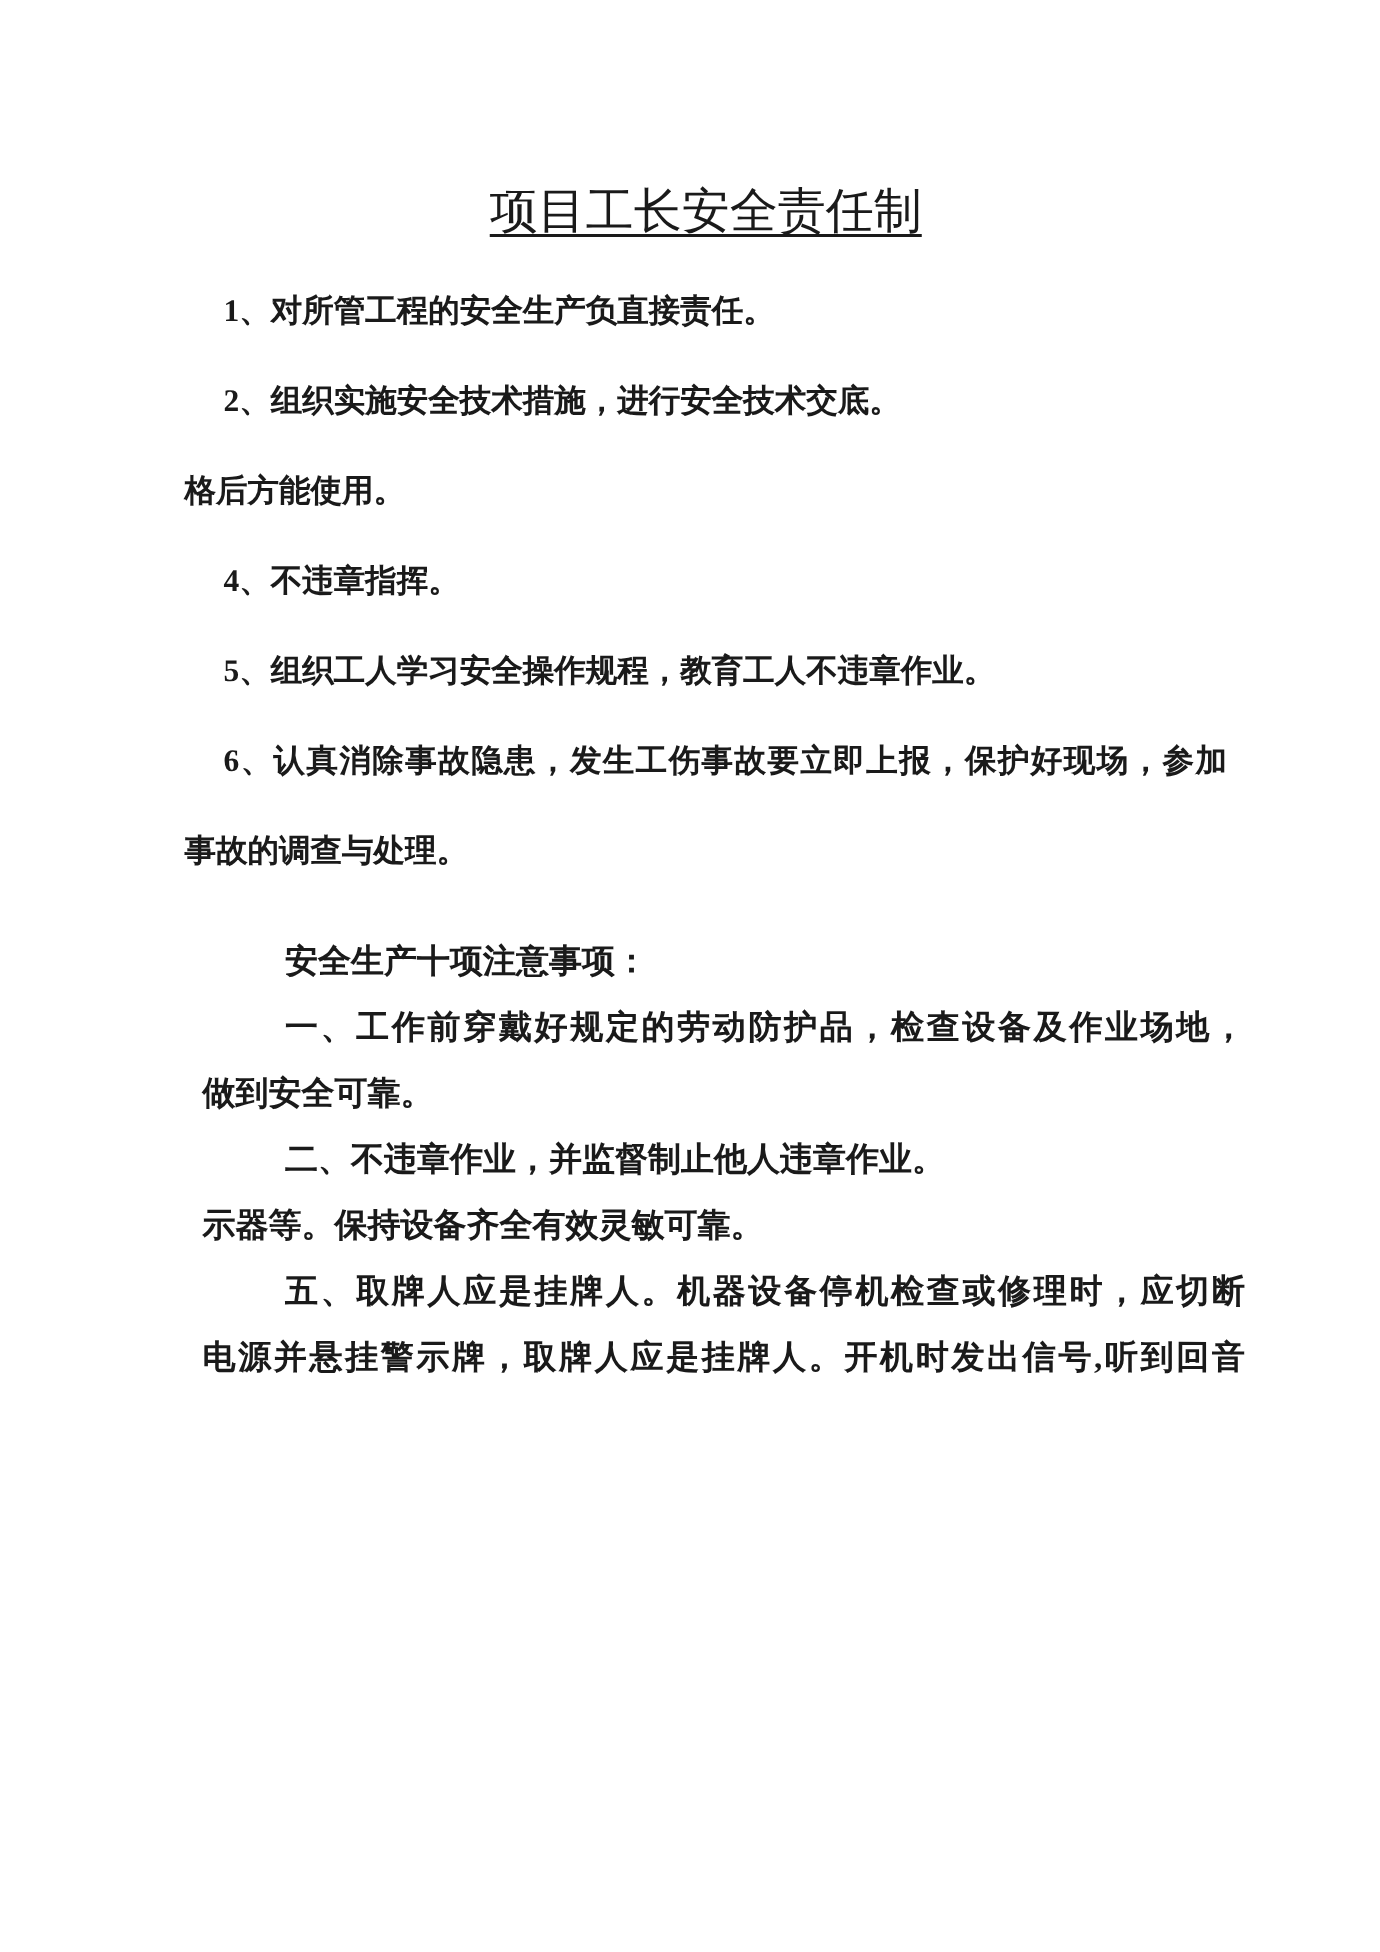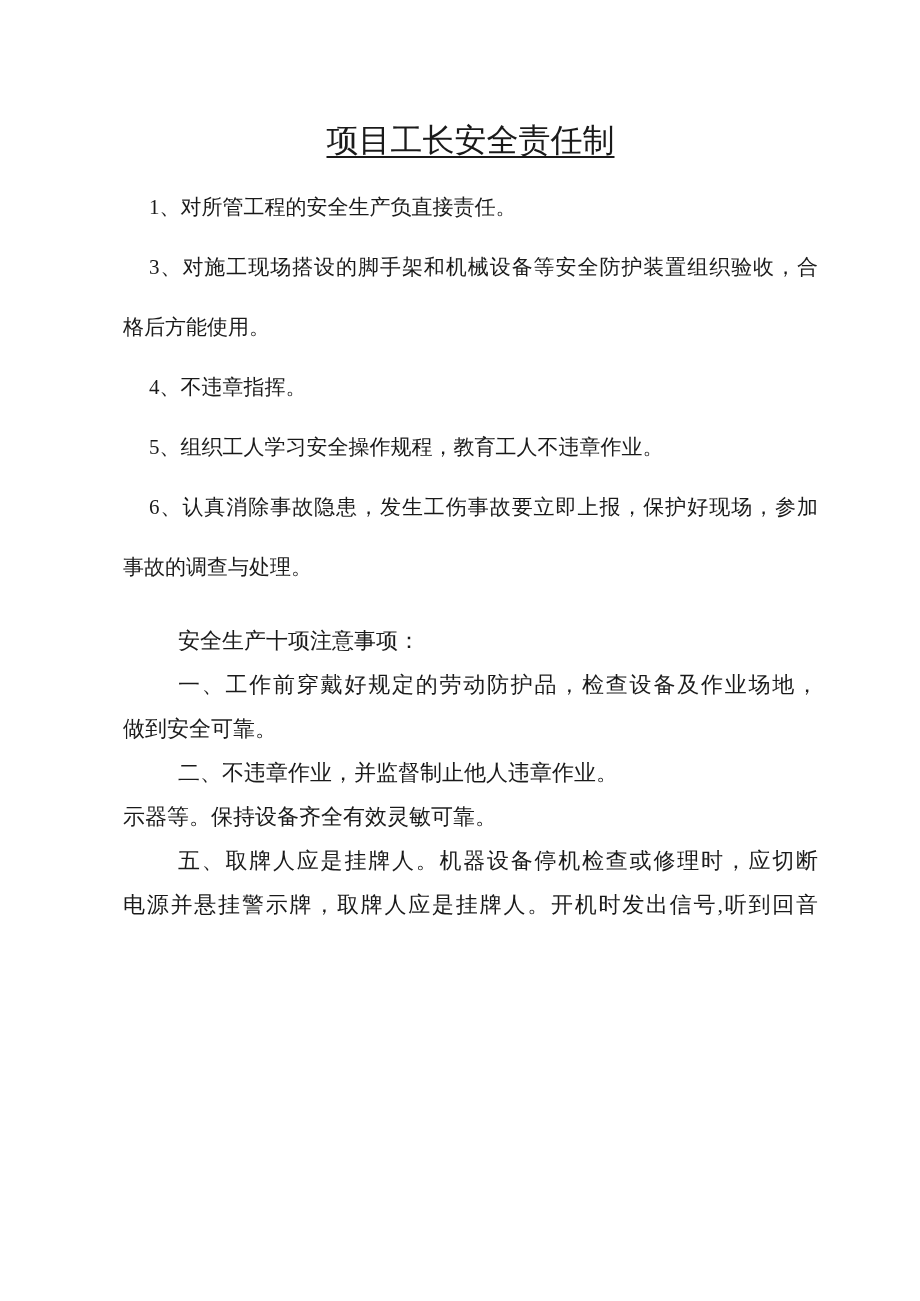--- a/index.html
+++ b/index.html
@@ -22,30 +22,31 @@
     margin: 0;
     font-size: 32px;
     font-weight: 400;
     line-height: 44px;
     text-align: center;
     text-decoration: underline;
     text-decoration-thickness: 2px;
     text-underline-offset: 5px;
     letter-spacing: 0;
   }
-  .sec { width: 695px; }
+  .sec { width: 695px; font-weight: bold; }
   .sec1 {
     margin-top: 15px;
     font-size: 21px;
     line-height: 60px;
   }
   .sec2 {
     margin-top: 22px;
     font-size: 22px;
     line-height: 44px;
+    margin-left: 12px;
   }
   .ln {
     margin: 0;
     white-space: nowrap;
   }
   .full {
     white-space: normal;
     text-align: justify;
     text-align-last: justify;
     text-justify: inter-character;
@@ -58,21 +59,23 @@
 
 <div class="page">
 
   <h1 class="title">项目工长安全责任制</h1>
 
   <div class="sec sec1">
     <div>
       <p class="ln first">1、对所管工程的安全生产负直接责任。</p>
     </div>
     <div>
-      <p class="ln first full">3、对施工现场搭设的脚手架和机械设备等安全防护装置组织验收，合</p>
+      <p class="ln first">2、组织实施安全技术措施，进行安全技术交底。</p>
+    </div>
+    <div>
       <p class="ln">格后方能使用。</p>
     </div>
     <div>
       <p class="ln first">4、不违章指挥。</p>
     </div>
     <div>
       <p class="ln first">5、组织工人学习安全操作规程，教育工人不违章作业。</p>
     </div>
     <div>
       <p class="ln first full">6、认真消除事故隐患，发生工伤事故要立即上报，保护好现场，参加</p>

